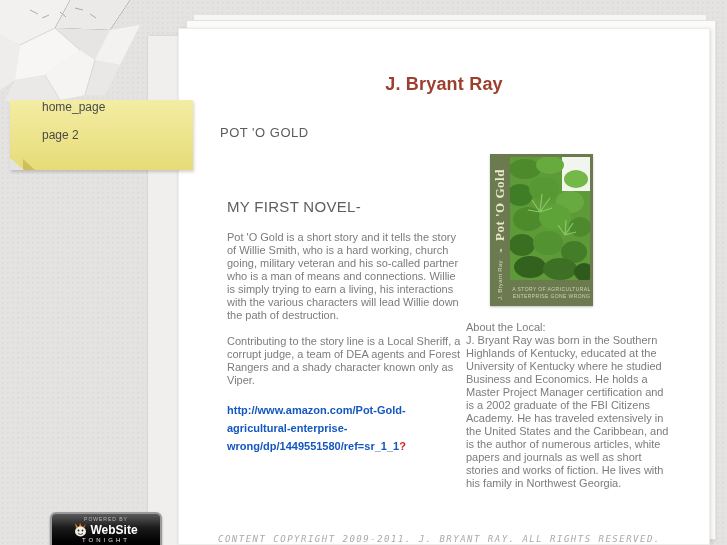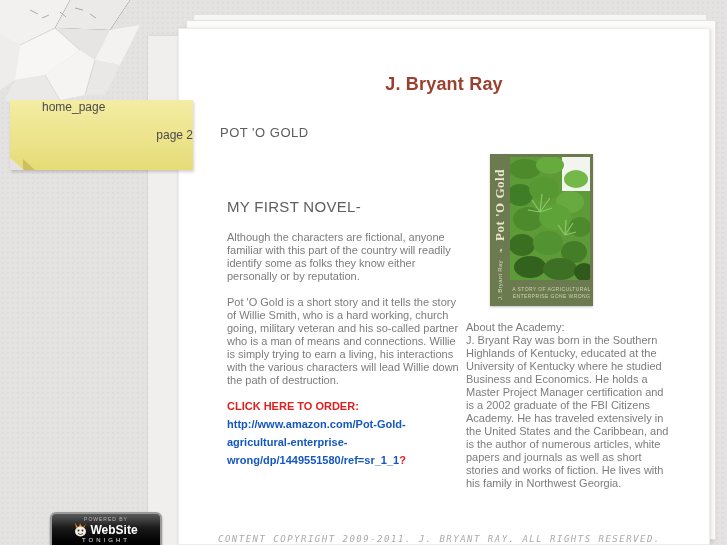--- a/index.html
+++ b/index.html
@@ -30,21 +30,21 @@
   .note { position:absolute; left:10px; top:100px; width:183px; height:70px;
     background:linear-gradient(#f3eda4, #e7db77);
     box-shadow:1px 2px 3px rgba(0,0,0,0.18); z-index:5; }
   .note .fold { position:absolute; left:0; bottom:0; width:0; height:0;
     border-left:14px solid #e4e3e1; border-top:12px solid transparent; }
   .note .fold-shade { position:absolute; left:13px; bottom:0; width:0; height:0;
     border-right:12px solid transparent; border-bottom:11px solid #cdbf5e; }
   .note a { display:block; color:#4a4a4a; font-size:12px; text-decoration:none;
     margin-left:32px; cursor:pointer; }
   .note a.nav1 { }
-  .note a.nav2 { margin-top:14px;text-align:right; }
+  .note a.nav2 { margin-top:14px; }
 
   
   .site-title { text-align:center; padding-top:45px; color:#9d3f2f;
     font-size:18px; font-weight:bold; letter-spacing:0.2px; }
   .section-title { position:absolute; left:41px; top:96px; color:#5c5c5c;
     font-size:13px; letter-spacing:0.5px; }
 
   .left-col { position:absolute; left:48px; top:126px; width:236px; }
   .left-col h2 { color:#5e5e5e; font-size:15px; font-weight:normal;
     letter-spacing:0.3px; margin-bottom:16px;margin-top:43px; }
@@ -117,23 +117,22 @@
   <div class="sheet-back2"></div>
   <div class="sheet-back1"></div>
   <div class="sheet-under"></div>
 
   <div class="page">
     <div class="site-title">J. Bryant Ray</div>
     <div class="section-title">POT 'O GOLD</div>
 
     <div class="left-col">
       <h2>MY FIRST NOVEL-</h2>
-      <p>Although the characters are fictional, anyone familiar with this part of the country will readily identify some as folks they know either personally or by reputation.</p>
       <p>Pot 'O Gold is a short story and it tells the story of Willie Smith, who is a hard working, church going, military veteran and his so-called partner who is a man of means and connections.  Willie is simply trying to earn a living, his interactions with the various characters will lead Willie down the path of destruction.</p>
-      <div class="order-label">CLICK HERE TO ORDER:</div>
+      <p>Contributing to the story line is a Local Sheriff, a corrupt judge, a team of DEA agents and Forest Rangers and a shady character known only as Viper.</p>
       <div>
         <a class="order-link">http://www.amazon.com/Pot-Gold-agricultural-enterprise-wrong/dp/1449551580/ref=sr_1_1</a><span class="order-suffix">?</span>
       </div>
     </div>
 
     <div class="right-col">
 
       <div class="book">
         <div class="photo">
           <svg width="100%" height="100%" viewBox="0 0 80 123" preserveAspectRatio="none">
@@ -165,21 +164,21 @@
           <span class="spine-leaf">❧</span>
           <span class="spine-title">Pot 'O Gold</span>
         </div>
         <div class="tagline">
           <span>A STORY OF AGRICULTURAL</span>
           <span>ENTERPRISE GONE WRONG</span>
         </div>
       </div>
 
       <div class="about">
-        <span class="about-head">About the Academy:</span>
+        <span class="about-head">About the Local:</span>
         <span>J. Bryant Ray was born in the Southern Highlands of Kentucky, educated at the University of Kentucky where he studied Business and Economics.  He holds a Master Project Manager certification and is a 2002 graduate of the FBI Citizens Academy.  He has traveled extensively in the United States and the Caribbean, and is the author of numerous articles, white papers and journals as well as short stories and works of fiction. He lives with his family in Northwest Georgia.</span>
       </div>
     </div>
   </div>
 
   <div class="note">
     <a class="nav1">home_page</a>
     <a class="nav2">page 2</a>
     <div class="fold-shade"></div>
     <div class="fold"></div>

